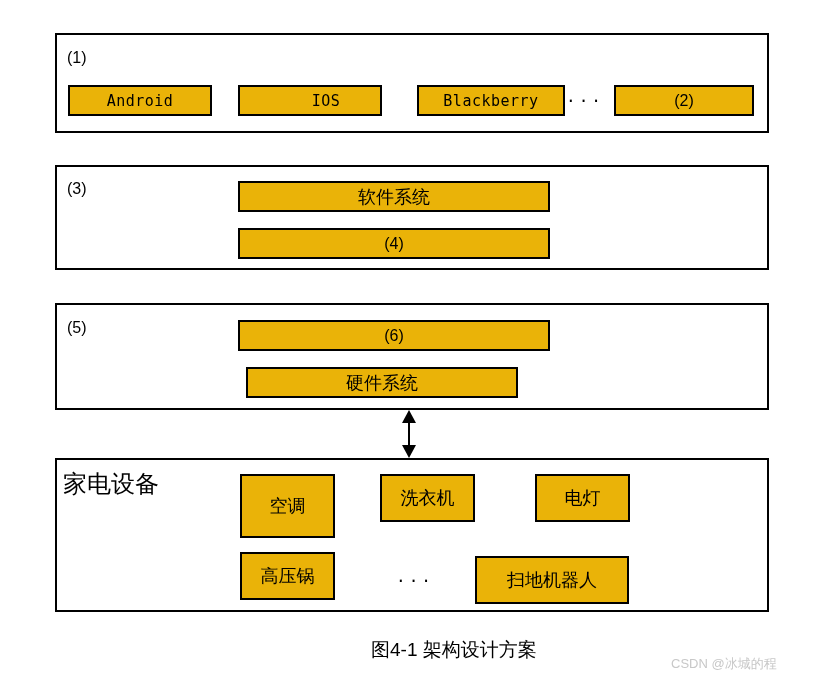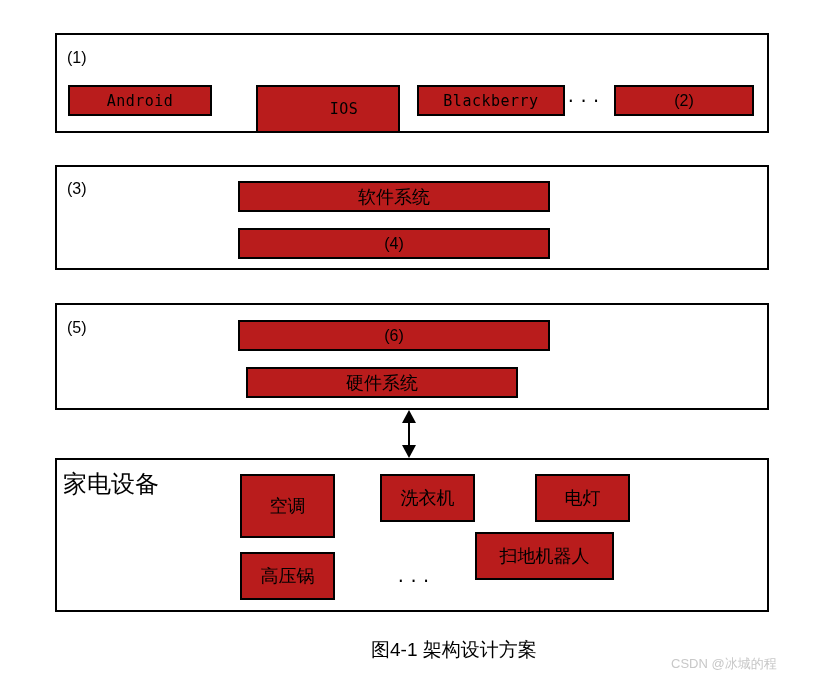--- a/index.html
+++ b/index.html
@@ -46,21 +46,21 @@
   .panel-label.cjk {
     font-size: 24px;
     font-family: Liberation Serif, serif;
   }
 
   
   .box {
     position: absolute;
     box-sizing: border-box;
     border: 2px solid #000000;
-    background: #b91c1c;
+    background: #eab308;
     display: flex;
     align-items: center;
     justify-content: center;
     text-align: center;
     white-space: nowrap;
   }
   .box.mono {
     font-family: "DejaVu Sans Mono", "Liberation Mono", monospace;
     font-size: 15px;
     letter-spacing: 0.5px;
@@ -112,21 +112,21 @@
 <body>
 
 <div class="canvas">
 
   <div class="panel" style="left:55px; top:33px; width:714px; height:100px;">
   </div>
   <div class="panel-label num" style="left:67px; top:50px;">(1)</div>
 
   <div class="box mono" style="left:68px; top:85px; width:144px; height:31px;">Android</div>
 
-  <div class="box mono" style="left:256px; top:85px; width:144px; height:48px;padding-left:32px;">IOS</div>
+  <div class="box mono" style="left:238px; top:85px; width:144px; height:31px;padding-left:32px;">IOS</div>
 
   <div class="box mono" style="left:409px; top:85px; width:148px; height:31px;margin-left:8px;">Blackberry</div>
 
   <div class="ellipsis" style="left:562px; top:85px; width:46px; height:31px;">···</div>
 
   <div class="box num" style="left:614px; top:85px; width:140px; height:31px;">(2)</div>
 
   <div class="panel" style="left:55px; top:165px; width:714px; height:105px;">
   </div>
   <div class="panel-label num" style="left:67px; top:181px;">(3)</div>
@@ -158,19 +158,19 @@
   <div class="box cjk" style="left:240px; top:474px; width:95px; height:64px;">空调</div>
 
   <div class="box cjk" style="left:380px; top:474px; width:95px; height:48px;">洗衣机</div>
 
   <div class="box cjk" style="left:519px; top:474px; width:95px; height:48px;margin-left:16px;">电灯</div>
 
   <div class="box cjk" style="left:240px; top:552px; width:95px; height:48px;">高压锅</div>
 
   <div class="ellipsis" style="left:380px; top:552px; width:70px; height:48px;">...</div>
 
-  <div class="box cjk" style="left:475px; top:532px; width:139px; height:48px;">扫地机器人</div>
+  <div class="box cjk" style="left:475px; top:556px; width:154px; height:48px;">扫地机器人</div>
 
   <div class="caption" style="left:331px; top:637px;margin-left:40px;">图4-1 架构设计方案</div>
 
   <div class="watermark" style="left:671px; top:655px;">CSDN @冰城的程</div>
 
 </div>
 
 </body></html>

